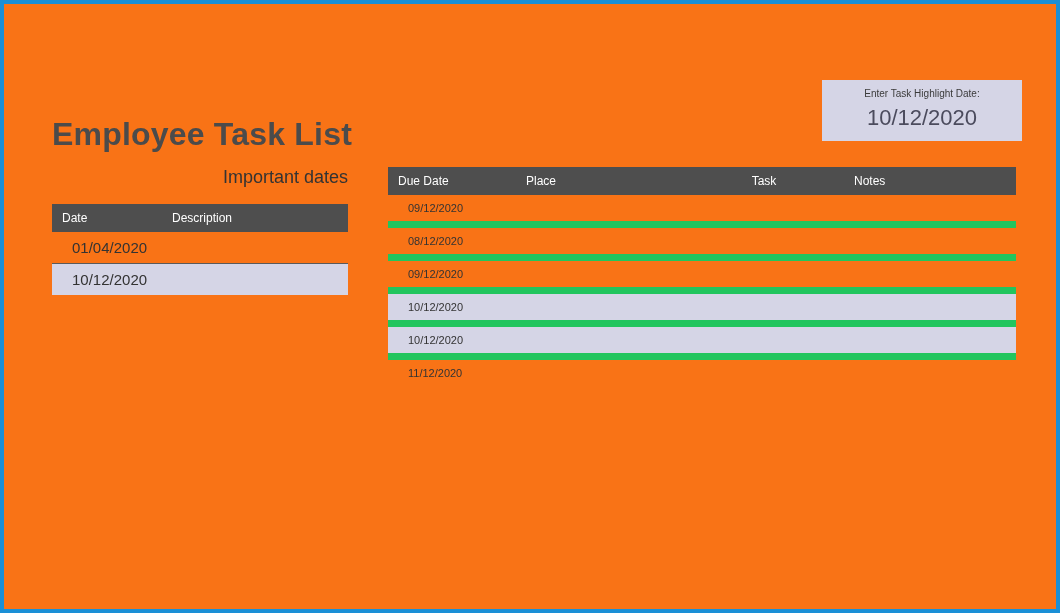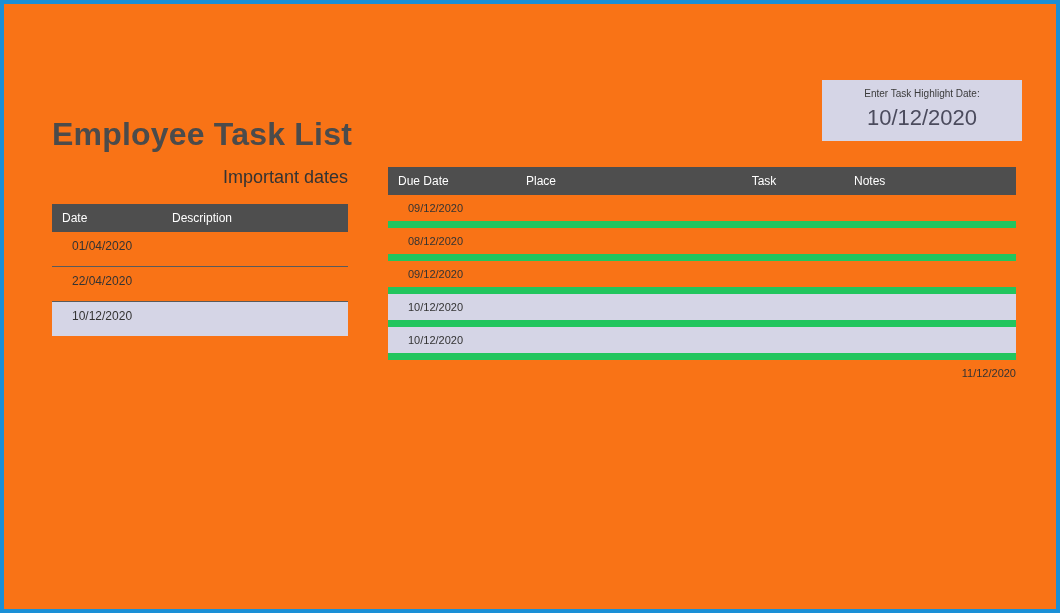--- a/index.html
+++ b/index.html
@@ -65,34 +65,34 @@
       display: flex;
       padding: 7px 10px;
     }
     .dates-head .c-date { width: 110px; }
     .dates-head .c-desc { flex: 1; }
     .tasks-head .c-due { width: 128px; }
     .tasks-head .c-place { width: 148px; }
     .tasks-head .c-task { width: 180px; text-align: center; }
     .tasks-head .c-notes { flex: 1; }
     .drow {
-      font-size: 12px;
+      font-size: 15px;
       color: #333;
-      padding: 7px 0 13px 20px;
+      padding: 7px 0 7px 20px;
       border-bottom: 1px solid #5a5a5a;
     }
     .drow:last-child { border-bottom: none; }
     .hl { background: #d5d5e6; }
     .trow {
       font-size: 11px;
       color: #333;
       padding: 7px 0 7px 20px;
       border-bottom: 7px solid #22c55e;
     }
-    .trow:last-child { border-bottom: none; text-align: right; }
+    .trow:last-child { border-bottom: none; }
   </style>
 </head>
 <body>
 
 <div class="frame">
 
   <div class="highlight-box">
     <span class="highlight-label">Enter Task Highlight Date:</span>
     <span class="highlight-date">10/12/2020</span>
   </div>
@@ -102,21 +102,20 @@
   <div class="content">
 
     <div class="panel-left">
       <div class="section-label">Important dates</div>
       <div class="thead dates-head">
         <div class="c-date">Date</div>
         <div class="c-desc">Description</div>
       </div>
       <div id="dates-body">
           <div class="drow"><span>01/04/2020</span></div>
-          <div class="drow"><span>22/04/2020</span></div>
           <div class="drow hl"><span>10/12/2020</span></div>
         </div>
     </div>
 
     <div class="panel-right">
       <div class="thead tasks-head">
         <div class="c-due">Due Date</div>
         <div class="c-place">Place</div>
         <div class="c-task">Task</div>
         <div class="c-notes">Notes</div>

